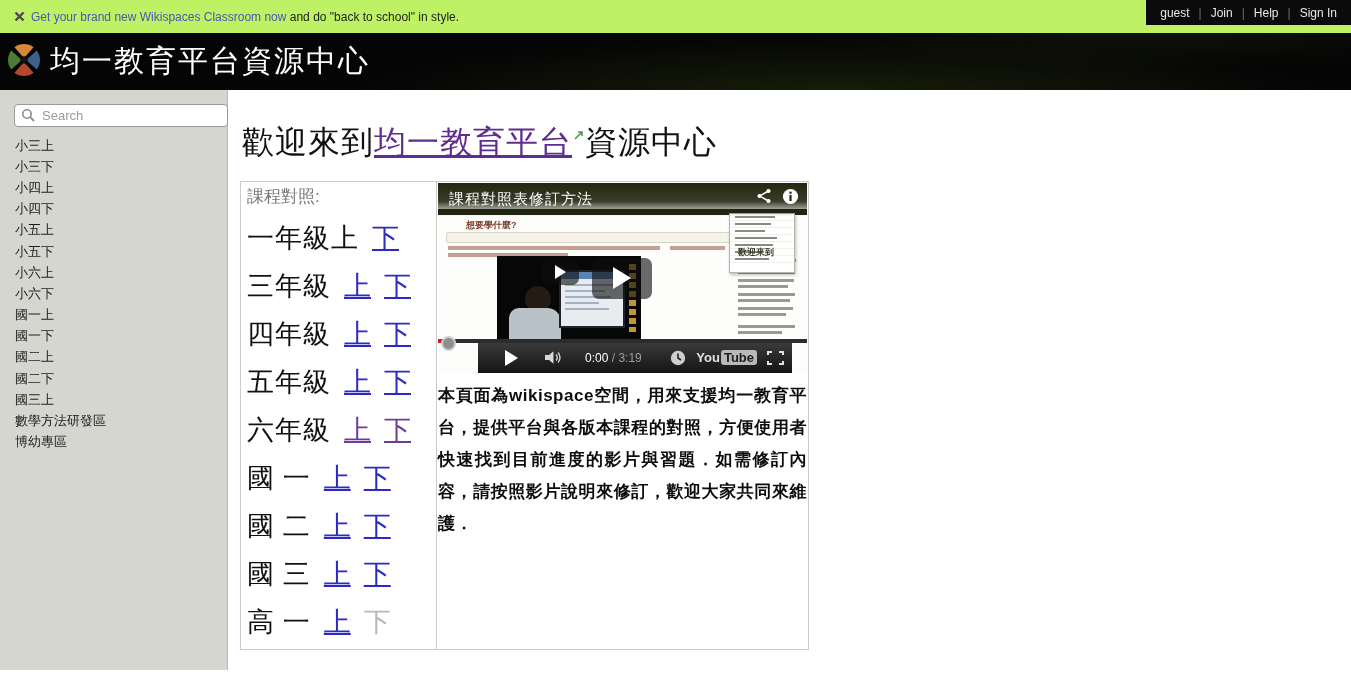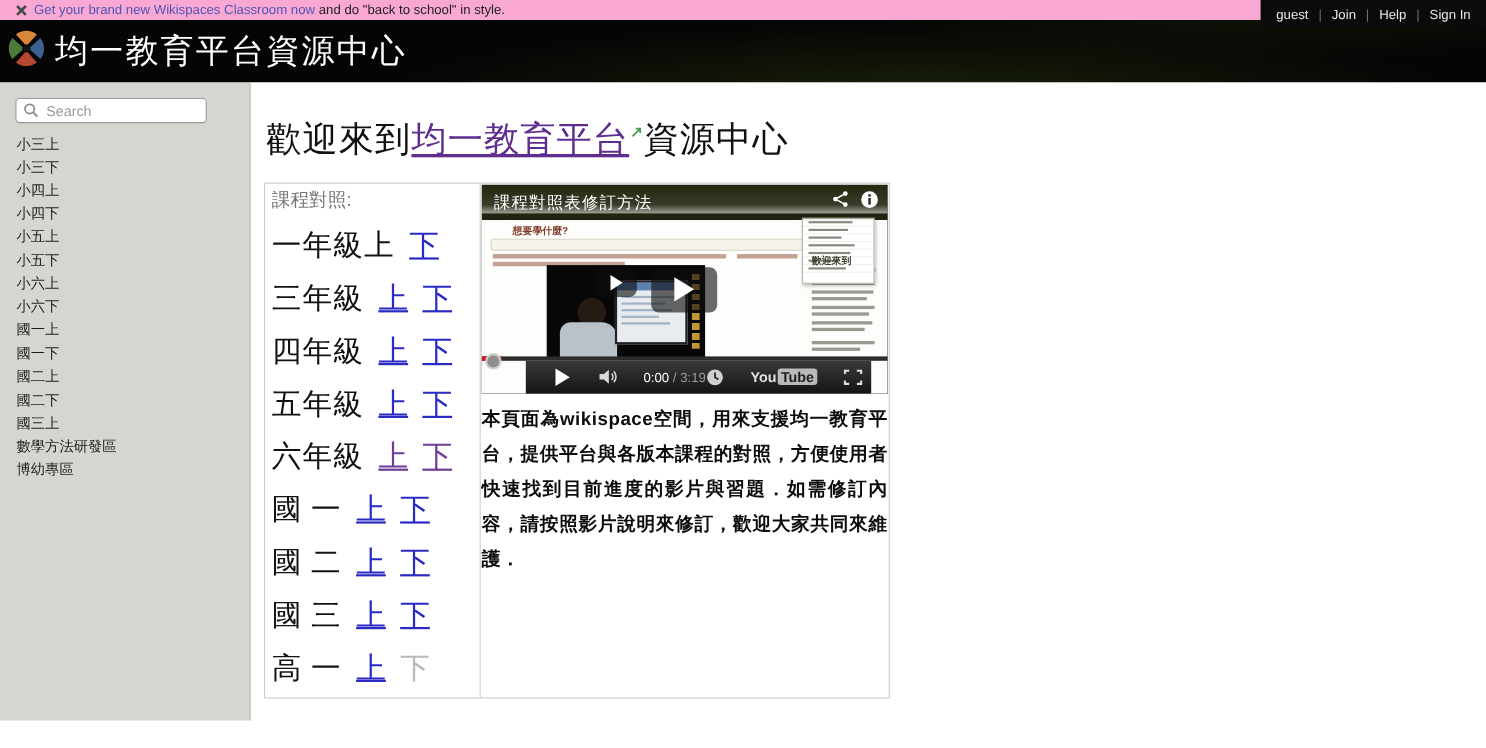--- a/index.html
+++ b/index.html
@@ -1,20 +1,20 @@
 <!DOCTYPE html>
 <html><head>
 <meta charset="utf-8">
 <style>
   * { margin:0; padding:0; box-sizing:border-box; }
   html,body { width:1351px; height:680px; overflow:hidden; background:#fff;
               font-family:"Liberation Sans", sans-serif; }
 
   
-  .banner { height:18px; background:#f9a8d4; display:flex; align-items:center;
+  .banner { height:33px; background:#bef264; display:flex; align-items:center;
             font-size:12px; color:#222; position:relative; }
   .banner-left { display:flex; align-items:center; padding-left:14px; gap:6px; }
   .close-x { width:11px; height:11px; display:inline-block; cursor:pointer; }
   .promo-link { color:#4d55b4; cursor:pointer; }
   .account-nav { position:absolute; right:0; top:0; height:25px; background:#0b0b0b;
                  color:#e8e8e8; display:flex; align-items:center; padding:0 14px;
                  font-size:12px; gap:9px; }
   .account-nav .sep { color:#6f6f6f; }
   .account-nav .nav-item { cursor:pointer; }
 
@@ -23,21 +23,21 @@
      background-image:radial-gradient(ellipse 700px 90px at 62% 115%, rgba(55,75,15,.38), transparent 70%),
                       radial-gradient(ellipse 500px 60px at 85% -10%, rgba(40,55,12,.30), transparent 70%);
      display:flex; align-items:center; padding-left:6px; }
   .site-title { color:#fff; font-size:30px; font-family:"Liberation Serif", serif;
                 letter-spacing:2px; margin-left:8px; }
 
   
   .content-wrap { display:flex; height:580px; }
   .sidebar { width:228px; background:#d6d6d1; border-right:1px solid #b9b9b2; padding-top:14px; }
   .search-wrap { position:relative; margin:0 13px 8px 14px; }
-  .search-wrap input { width:174px; height:23px; border:1px solid #999; border-radius:4px;
+  .search-wrap input { width:214px; height:23px; border:1px solid #999; border-radius:4px;
       padding:0 6px 0 27px; font-size:13px; color:#333; background:#fff; outline:none; }
   .search-wrap input::placeholder { color:#9a9a9a; }
   .search-icon { position:absolute; left:7px; top:4px; }
   .side-item { font-size:13px; color:#1c1c1c; padding:2.6px 0 2.6px 15px; cursor:pointer; line-height:16px; }
 
   .main-panel { flex:1; background:#fff; padding:22px 0 0 14px; }
 
   
   .page-heading { font-family:"Liberation Serif", serif; font-size:32px; color:#111;
                   font-weight:400; letter-spacing:1px; }
@@ -99,21 +99,21 @@
   .scrubber { position:absolute; left:3px; bottom:22px; width:15px; height:15px; border-radius:50%;
               background:#8f8f8f; border:2px solid #cfcfcf; cursor:pointer; }
 
   .vp-controls { position:absolute; left:0; right:15px; bottom:0; height:30px;
      background:linear-gradient(#3a3a3a, #141414); display:flex; align-items:center; color:#fff;margin-left:40px; }
   .ctl-play { margin-left:27px; width:0; height:0; border-style:solid;
               border-width:8px 0 8px 13px; border-color:transparent transparent transparent #fff; cursor:pointer; }
   .ctl-vol { margin-left:26px; }
   .ctl-time { margin-left:22px; font-size:12px; color:#9c9c9c; }
   .ctl-time .cur { color:#fff; }
-  .ctl-right { position:absolute; right:8px; display:flex; gap:24px; }
+  .ctl-right { position:absolute; right:8px; display:flex; gap:10px; }
   .yt-logo { display:flex; align-items:center; font-size:13px; font-weight:bold; cursor:pointer; }
   .yt-you { color:#e0e0e0; }
   .yt-tube { background:#b9b9b9; color:#1d1d1d; border-radius:3px; padding:0 3px; margin-left:1px; }
 
   
   .video-desc { width:369px; margin-top:7px; font-size:17px; font-weight:bold; color:#0d0d0d;
                 line-height:32px; letter-spacing:.5px; text-align:justify; }
 </style>
 </head>
 <body>

